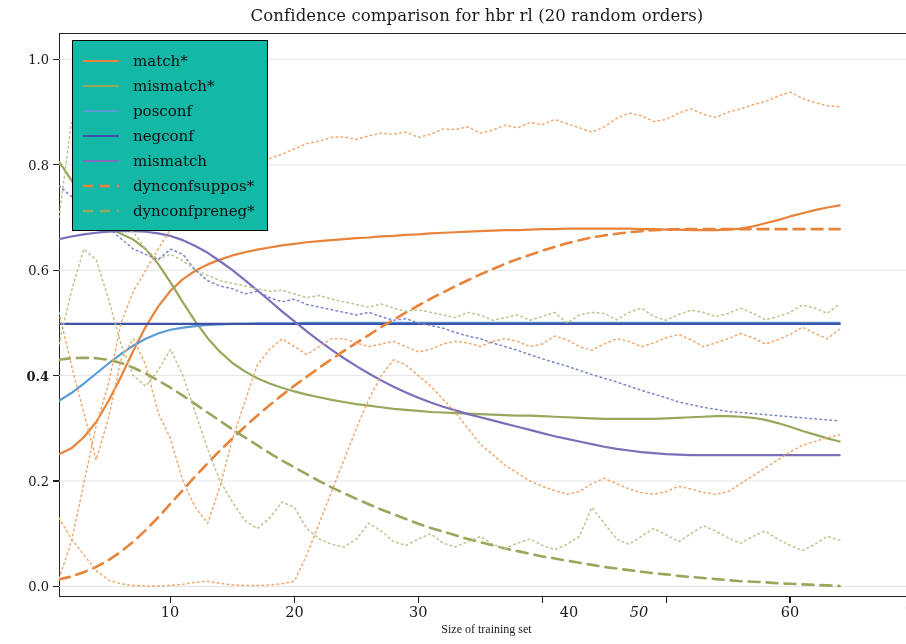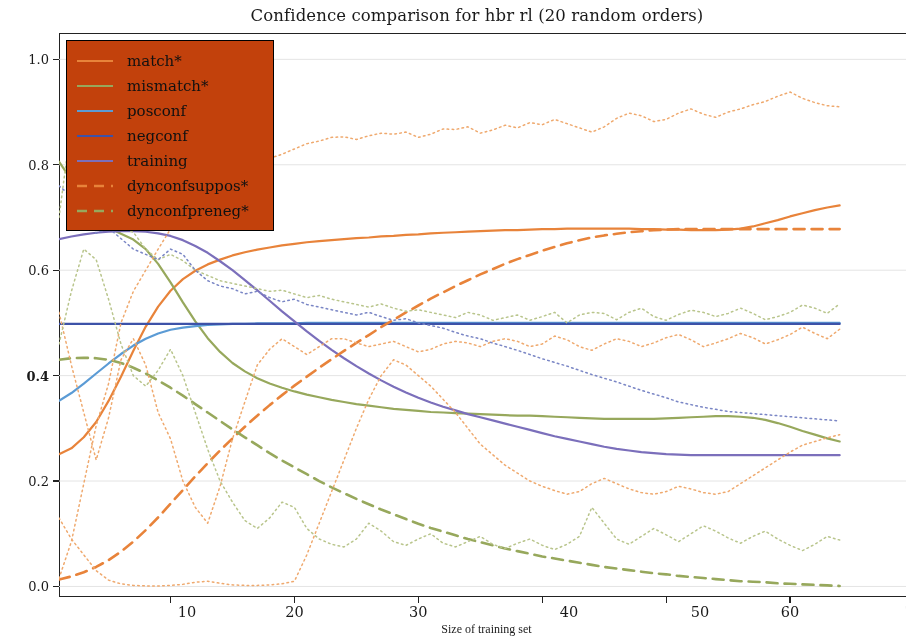--- a/index.html
+++ b/index.html
@@ -20,23 +20,23 @@
   .xtick-label{
     position:absolute;top:604px;transform:translateX(-50%);
     font-size:14.5px;color:#1a1a1a;font-family:"DejaVu Serif",serif;
   }
   .xtick-mark{position:absolute;top:597px;width:1.3px;height:6px;background:#222;}
   #xaxis-label{
     position:absolute;left:35px;top:622px;width:855px;text-align:center;
     font-size:12px;color:#1a1a1a;font-family:Liberation Serif, serif;
   }
   #legend{
-    position:absolute;left:42px;top:40px;
-    background:#c2410c;border:1.4px solid #000;
-    padding:7px 24px 7px 9px;box-sizing:border-box;
+    position:absolute;left:48px;top:40px;
+    background:#14b8a6;border:1.4px solid #000;
+    padding:7px 12px 7px 9px;box-sizing:border-box;
   }
   .legend-row{display:flex;align-items:center;height:25px;}
   .legend-swatch{width:38px;height:14px;margin-right:13px;flex:0 0 38px;position:relative;}
   .legend-swatch svg{display:block;}
   .legend-label{font-size:15px;color:#111;font-family:"DejaVu Serif",serif;white-space:nowrap;}
 </style>
 </head>
 <body>
 
 <div id="figure">
@@ -80,29 +80,29 @@
       <div class="ytick-label" style="top: 375.617px; right: 881px; font-weight: bold;">0.4</div>
       <div style="position: absolute; left: 29px; top: 375.017px; width: 6px; height: 1.3px; background: rgb(34, 34, 34);"></div>
       <div class="ytick-label" style="top: 270.196px; right: 881px;">0.6</div>
       <div style="position: absolute; left: 29px; top: 269.596px; width: 6px; height: 1.3px; background: rgb(34, 34, 34);"></div>
       <div class="ytick-label" style="top: 164.776px; right: 881px;">0.8</div>
       <div style="position: absolute; left: 29px; top: 164.176px; width: 6px; height: 1.3px; background: rgb(34, 34, 34);"></div>
       <div class="ytick-label" style="top: 59.3551px; right: 881px;">1.0</div>
       <div style="position: absolute; left: 29px; top: 58.7551px; width: 6px; height: 1.3px; background: rgb(34, 34, 34);"></div>
     </div>
   <div id="xaxis-ticks">
-      <div class="xtick-label" style="left: 163px; text-align: center;">10</div>
+      <div class="xtick-label" style="left: 146px; text-align: center;">10</div>
       <div class="xtick-mark" style="left: 145.922px; background: rgb(34, 34, 34);"></div>
       <div class="xtick-label" style="left: 270.435px;">20</div>
       <div class="xtick-mark" style="left: 269.835px; background: rgb(34, 34, 34);"></div>
       <div class="xtick-label" style="left: 394.348px;">30</div>
       <div class="xtick-mark" style="left: 393.748px; background: rgb(34, 34, 34);"></div>
       <div class="xtick-label" style="left: 545px;">40</div>
       <div class="xtick-mark" style="left: 517.661px; background: rgb(34, 34, 34);"></div>
-      <div class="xtick-label" style="left: 676px;">50</div>
+      <div class="xtick-label" style="left: 615px; font-style: italic;">50</div>
       <div class="xtick-mark" style="left: 641.574px; background: rgb(34, 34, 34);"></div>
       <div class="xtick-label" style="left: 766.087px;">60</div>
       <div class="xtick-mark" style="left: 765.487px; background: rgb(34, 34, 34);"></div>
       <div class="xtick-label" style="left: 890px;">70</div>
       <div class="xtick-mark" style="left: 889.4px; background: rgb(34, 34, 34);"></div>
     </div>
 
   <div id="xaxis-label">Size of training set</div>
 
   <div id="legend">
@@ -137,21 +137,21 @@
           </svg>
         </span>
         <span class="legend-label">negconf</span>
       </div>
       <div class="legend-row">
         <span class="legend-swatch">
           <svg width="38" height="14">
             <line x1="1" y1="7" x2="37" y2="7" stroke="#7b6fbb" stroke-width="2.2" stroke-linecap="butt"></line>
           </svg>
         </span>
-        <span class="legend-label">training</span>
+        <span class="legend-label">mismatch</span>
       </div>
       <div class="legend-row">
         <span class="legend-swatch">
           <svg width="38" height="14">
             <line x1="1" y1="7" x2="37" y2="7" stroke="#e8833a" stroke-width="2.6" stroke-dasharray="10,7" stroke-linecap="butt"></line>
           </svg>
         </span>
         <span class="legend-label">dynconfsuppos*</span>
       </div>
       <div class="legend-row">

